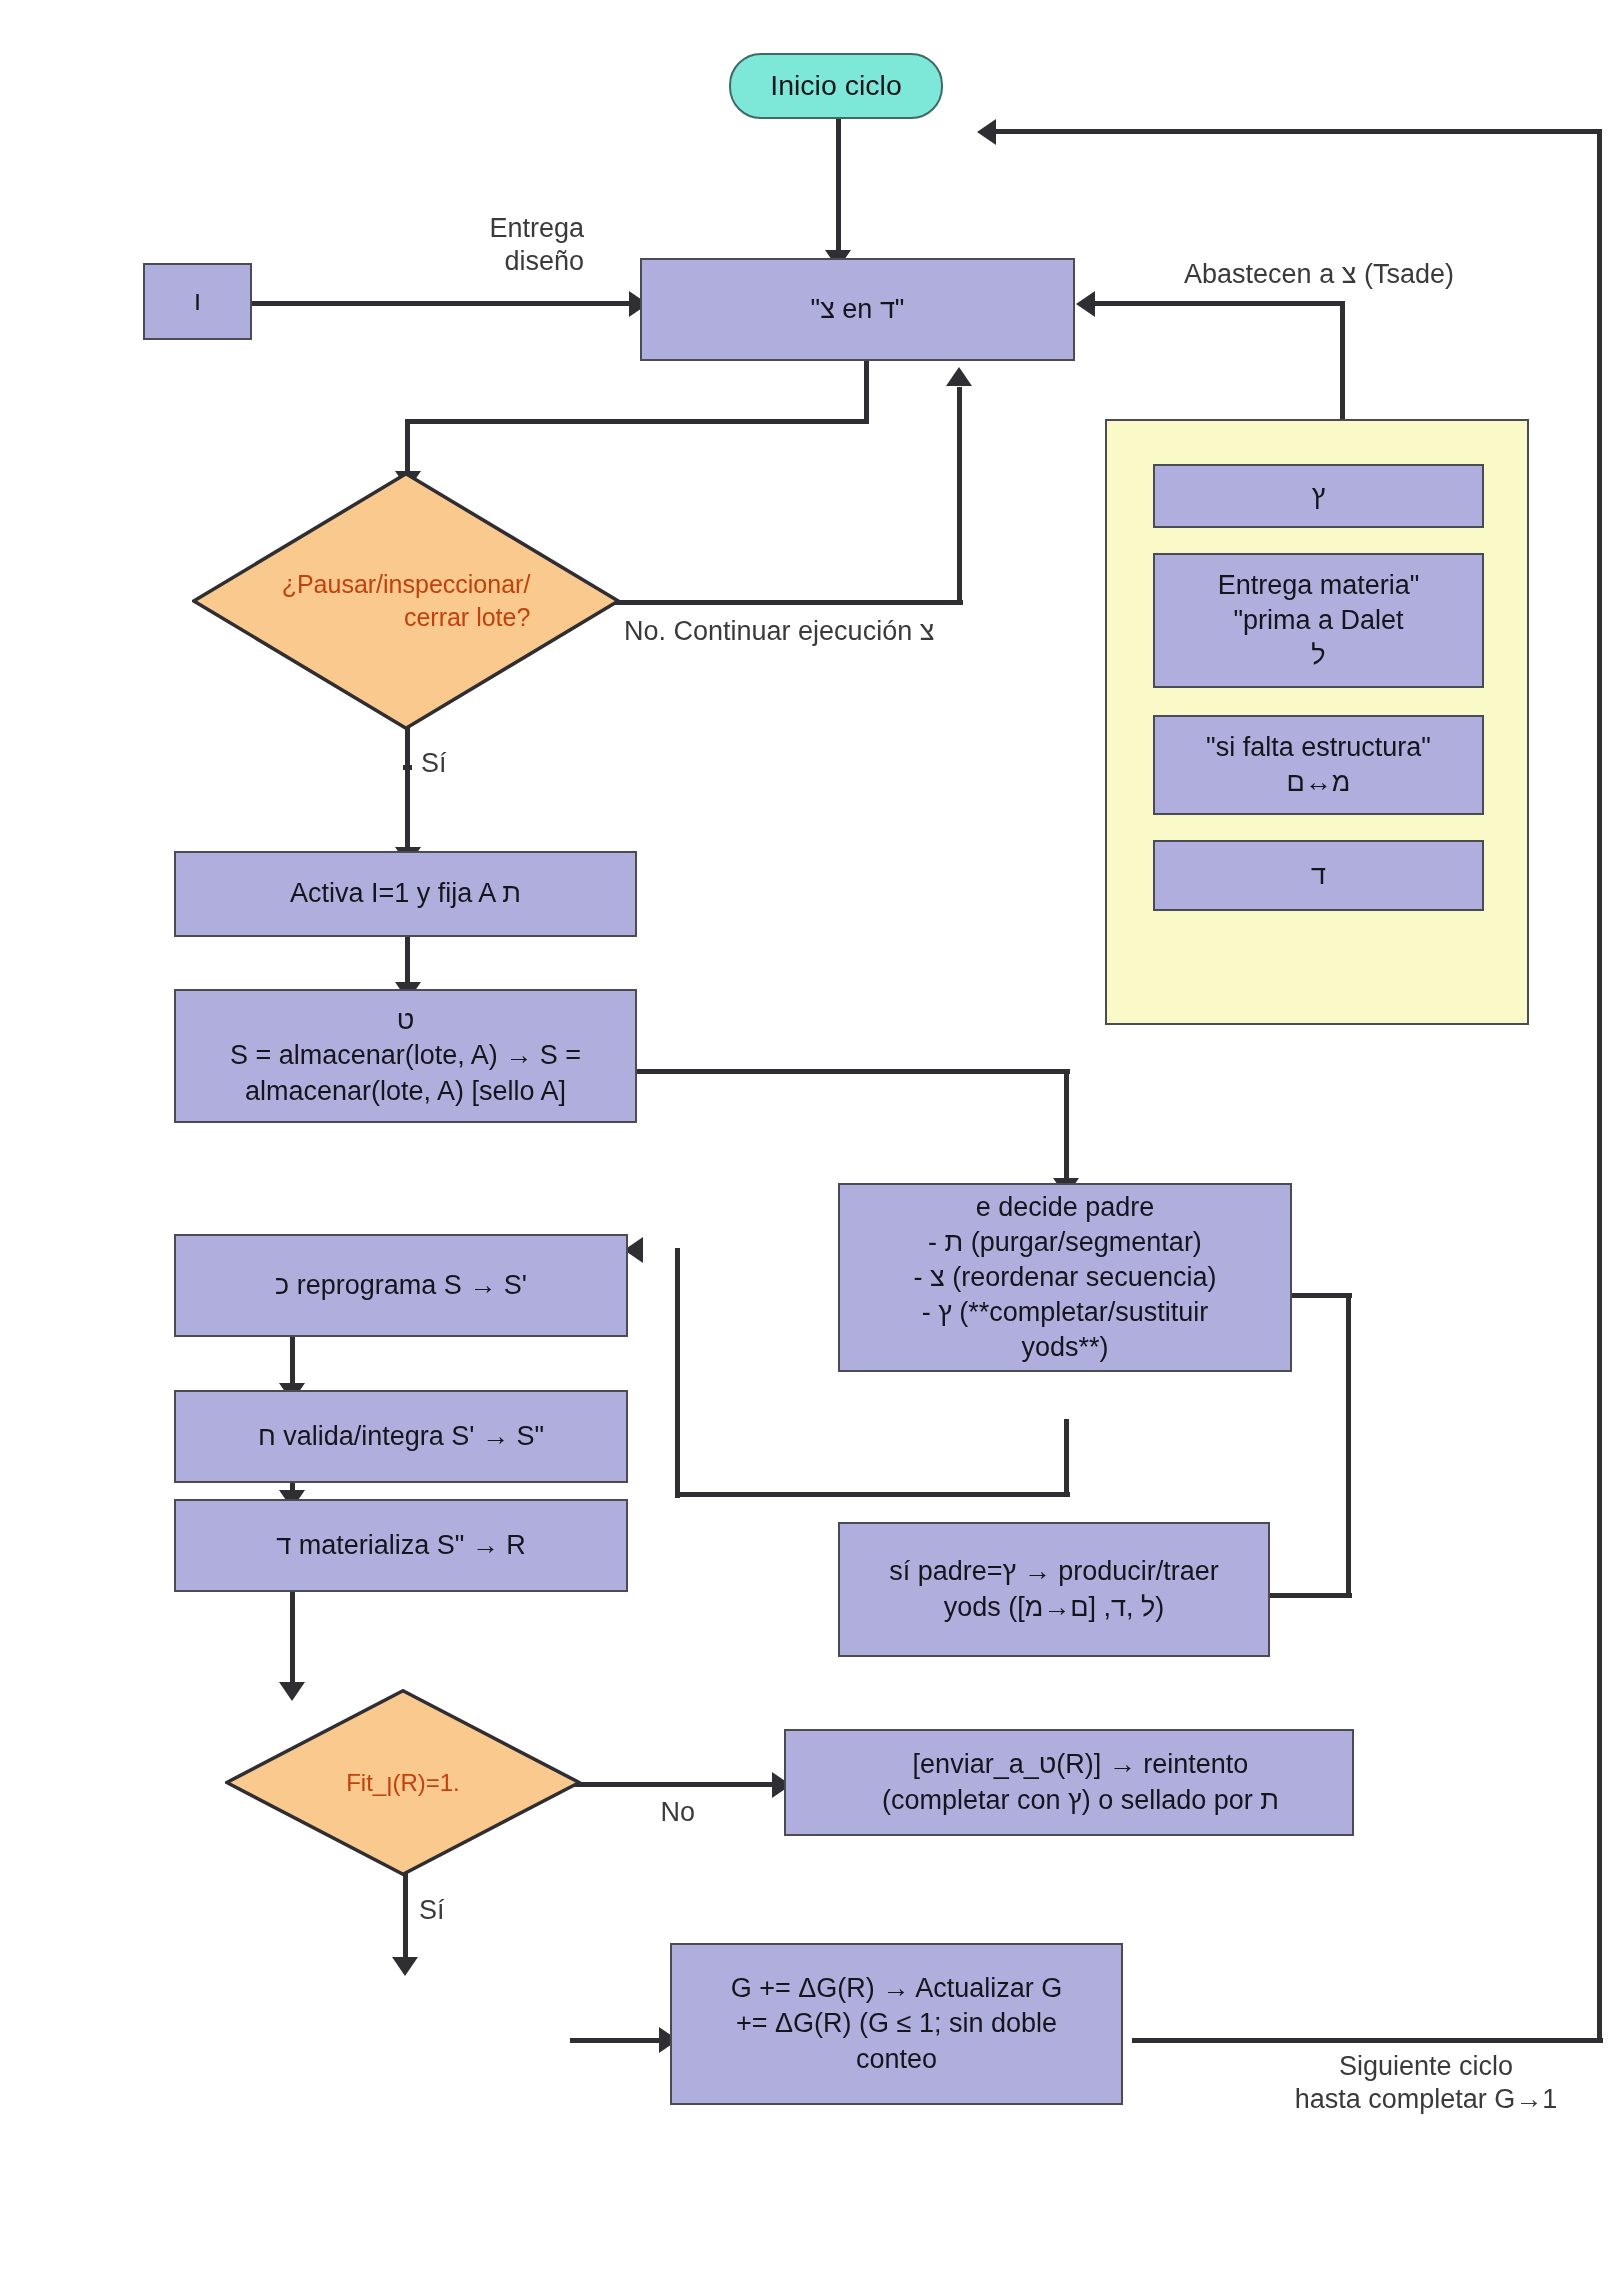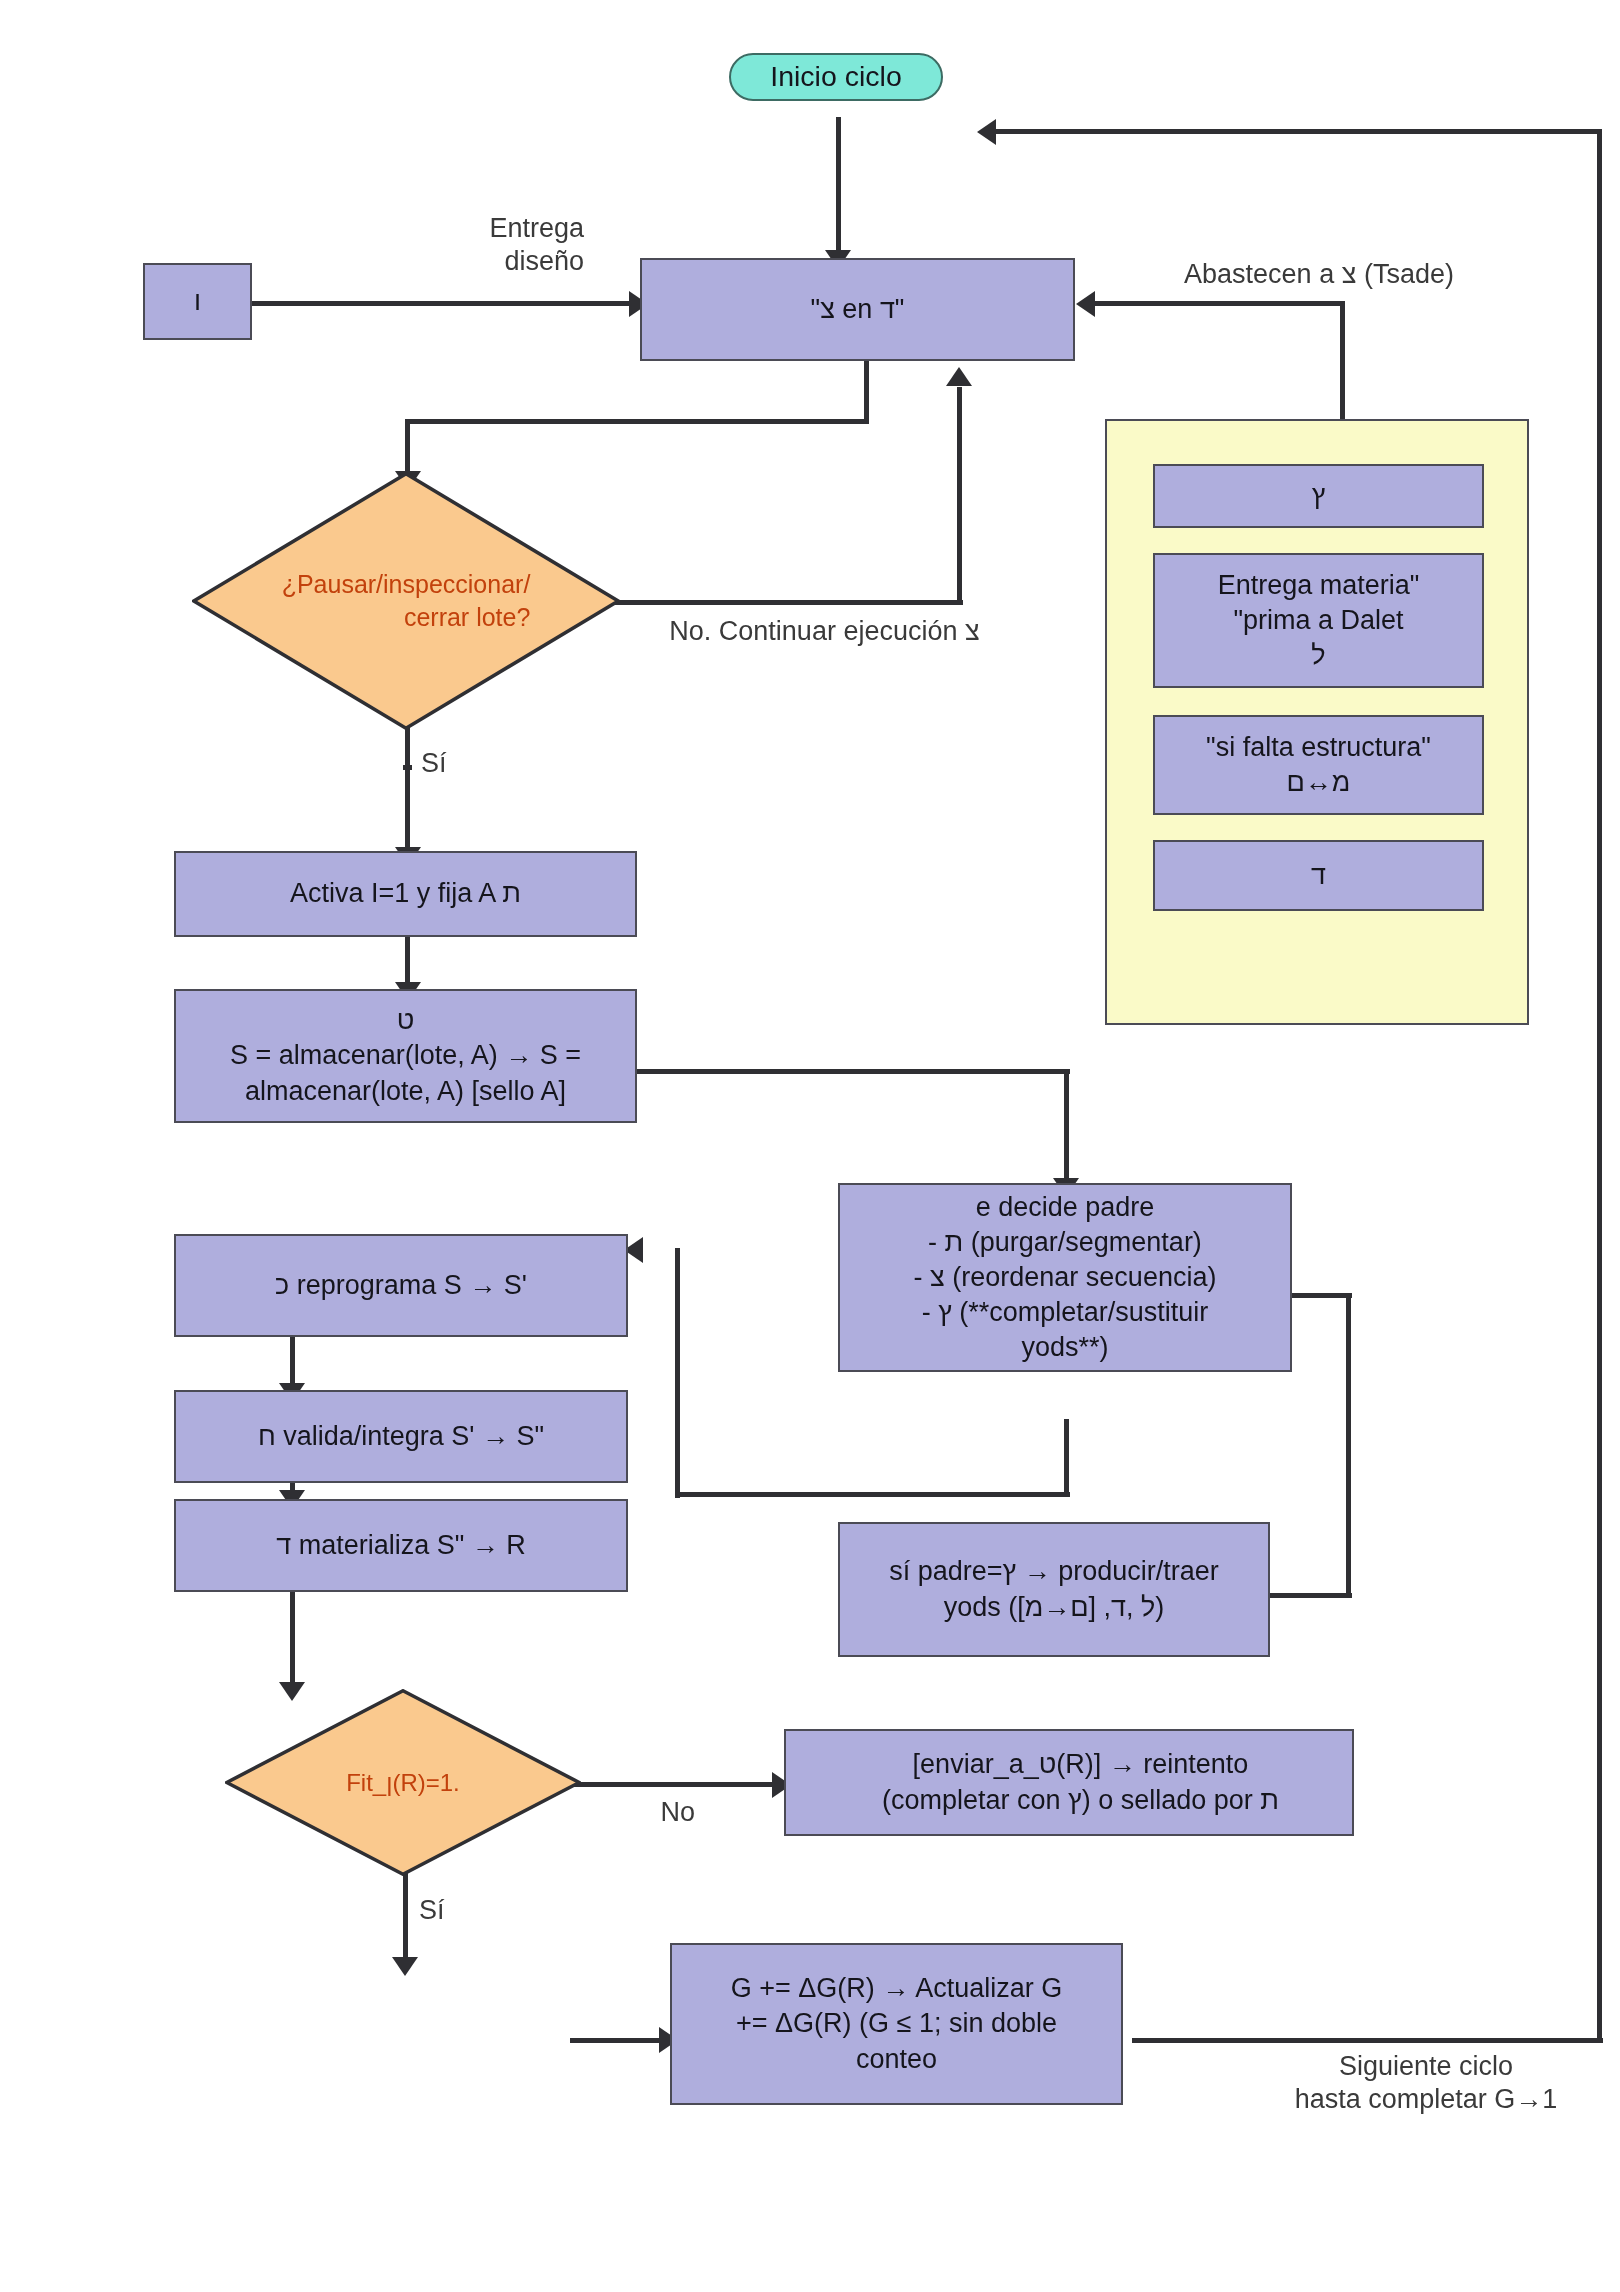--- a/index.html
+++ b/index.html
@@ -96,21 +96,21 @@
 
   <div class="ln hh" style="left:570px;top:1782px;width:214px;"></div>
   <div class="arw ar" style="left:772px;top:1772px;"></div>
 
   <div class="ln vv" style="left:403px;top:1871px;height:94px;"></div>
   <div class="arw ad" style="left:392px;top:1957px;"></div>
 
   <div class="ln hh" style="left:570px;top:2038px;width:98px;"></div>
   <div class="arw ar" style="left:659px;top:2027px;"></div>
 
-  <div class="node start" style="left:729px;top:53px;width:214px;height:48px;">Inicio ciclo</div>
+  <div class="node start" style="left:729px;top:53px;width:214px;height:66px;">Inicio ciclo</div>
 
   <div class="node proc" style="left:143px;top:263px;width:109px;height:77px;">ו</div>
 
   <div class="node proc" style="left:640px;top:258px;width:435px;height:103px;">"צ en ד"</div>
 
   <div class="diamond" style="left:192px;top:472px;width:428px;height:258px;">
     <svg viewBox="0 0 480 290" preserveAspectRatio="none">
       <polygon points="240,2 478,145 240,288 2,145" fill="#FAC98E" stroke="#2f2f33" stroke-width="4"></polygon>
     </svg>
     <div class="dtext" style="font-size:25px;">¿Pausar/inspeccionar/
@@ -161,21 +161,21 @@
     <div class="node proc" style="left:46px;top:294px;width:331px;height:100px;font-size:27px;">"si falta estructura"
 מ↔ם</div>
     <div class="node proc" style="left:46px;top:419px;width:331px;height:71px;font-size:27px;">ד</div>
   </div>
 
   <div class="lab" style="left:379px;top:212px;width:205px;text-align:right;">Entrega
 diseño</div>
 
   <div class="lab" style="left:1141px;top:258px;width:356px;">Abastecen a צ (Tsade)</div>
 
-  <div class="lab" style="left:624px;top:615px;width:401px;text-align:center;">No. Continuar ejecución צ</div>
+  <div class="lab" style="left:624px;top:615px;width:401px;text-align:left;">No. Continuar ejecución צ</div>
 
   <div class="lab" style="left:421px;top:747px;width:80px;text-align:left;">Sí</div>
 
   <div class="lab" style="left:615px;top:1796px;width:80px;text-align:right;">No</div>
 
   <div class="lab" style="left:419px;top:1894px;width:80px;text-align:left;">Sí</div>
 
   <div class="lab" style="left:1248px;top:2050px;width:356px;">Siguiente ciclo
 hasta completar G→1</div>
 

